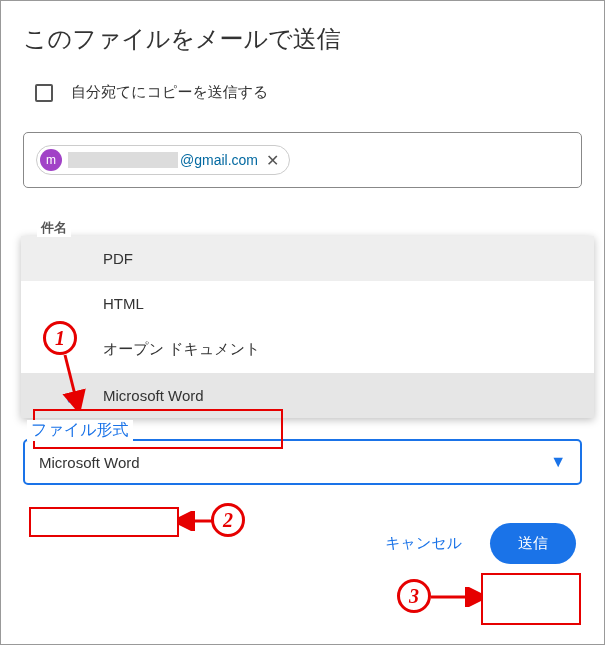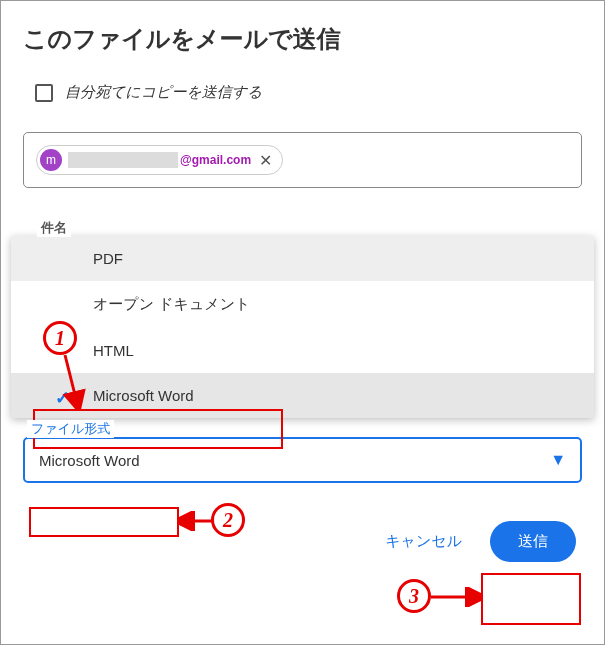--- a/index.html
+++ b/index.html
@@ -11,29 +11,28 @@
       position: relative;
       border: 1px solid #999;
     }
     .dialog {
       padding: 22px 22px 0 22px;
     }
     .title {
       font-size: 24px;
       color: #333;
       margin-bottom: 28px;
-      font-weight: 700;
+      font-weight: 400;
     }
     .checkbox-row {
       display: flex;
       align-items: center;
-      gap: 12px;
+      gap: 18px;
       margin-bottom: 30px;
       margin-left: 12px;
-      font-style: italic;
     }
     .checkbox {
       width: 18px;
       height: 18px;
       border: 2px solid #555;
       border-radius: 2px;
       background: #fff;
     }
     .checkbox-label {
       font-size: 15px;
@@ -65,24 +64,23 @@
       justify-content: center;
       font-size: 12px;
       font-weight: 500;
     }
     .redacted {
       width: 110px;
       height: 16px;
       background: #dcdcdc;
     }
     .email-domain {
-      font-size: 12px;
-      color: #a21caf;
+      font-size: 14px;
+      color: #0369a1;
       margin-left: -4px;
-      font-weight: bold;
     }
     .chip-close {
       font-size: 16px;
       color: #555;
       padding: 0 2px;
     }
     .subject-legend {
       font-size: 13px;
       color: #555;
       margin-left: 14px;
@@ -91,21 +89,21 @@
       position: relative;
       z-index: 2;
       display: inline-block;
       margin-bottom: -8px;
       font-weight: bold;
     }
     .dropdown-list {
       background: #fff;
       box-shadow: 0 2px 8px rgba(0,0,0,0.25);
       position: relative;
-      margin: 0 10px 0 10px;
+      margin: 0 10px 0 20px;
     }
     .dropdown-item {
       padding: 14px 20px 14px 82px;
       font-size: 15px;
       color: #333;
       position: relative;
     }
     .dropdown-item.hover {
       background: #eeeeee;
     }
@@ -114,21 +112,21 @@
     }
     .check-icon {
       position: absolute;
       left: 44px;
       top: 14px;
       color: #1a73e8;
       font-size: 18px;
       font-weight: bold;
     }
     .file-format-legend {
-      font-size: 13px;
+      font-size: 16px;
       color: #1a73e8;
       margin-left: 26px;
       background: #fff;
       padding: 0 4px;
       position: relative;
       z-index: 2;
       display: inline-block;
       margin-bottom: -8px;
       margin-top: 2px;
     }
@@ -221,24 +219,24 @@
   </div>
 
   <span class="subject-legend">件名</span>
 </div>
 
 <div class="dropdown-list">
   <div class="dropdown-item hover">
     <span>PDF</span>
   </div>
   <div class="dropdown-item">
+    <span>HTML</span>
+  </div>
+  <div class="dropdown-item">
     <span>オープン ドキュメント</span>
-  </div>
-  <div class="dropdown-item">
-    <span>HTML</span>
   </div>
   <div class="dropdown-item selected">
     <span class="check-icon">✓</span>
     <span>Microsoft Word</span>
   </div>
 </div>
 
 <span class="file-format-legend">ファイル形式</span>
 
 <div class="select-box">

